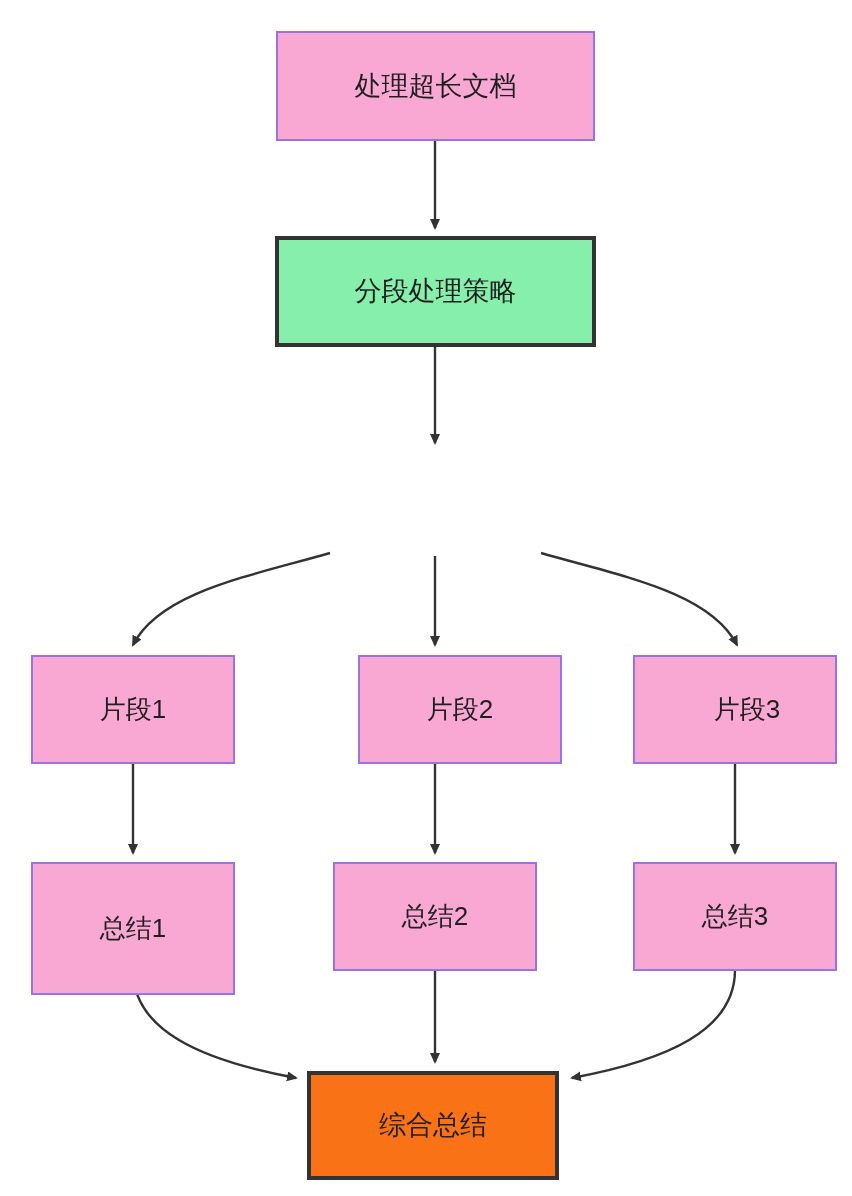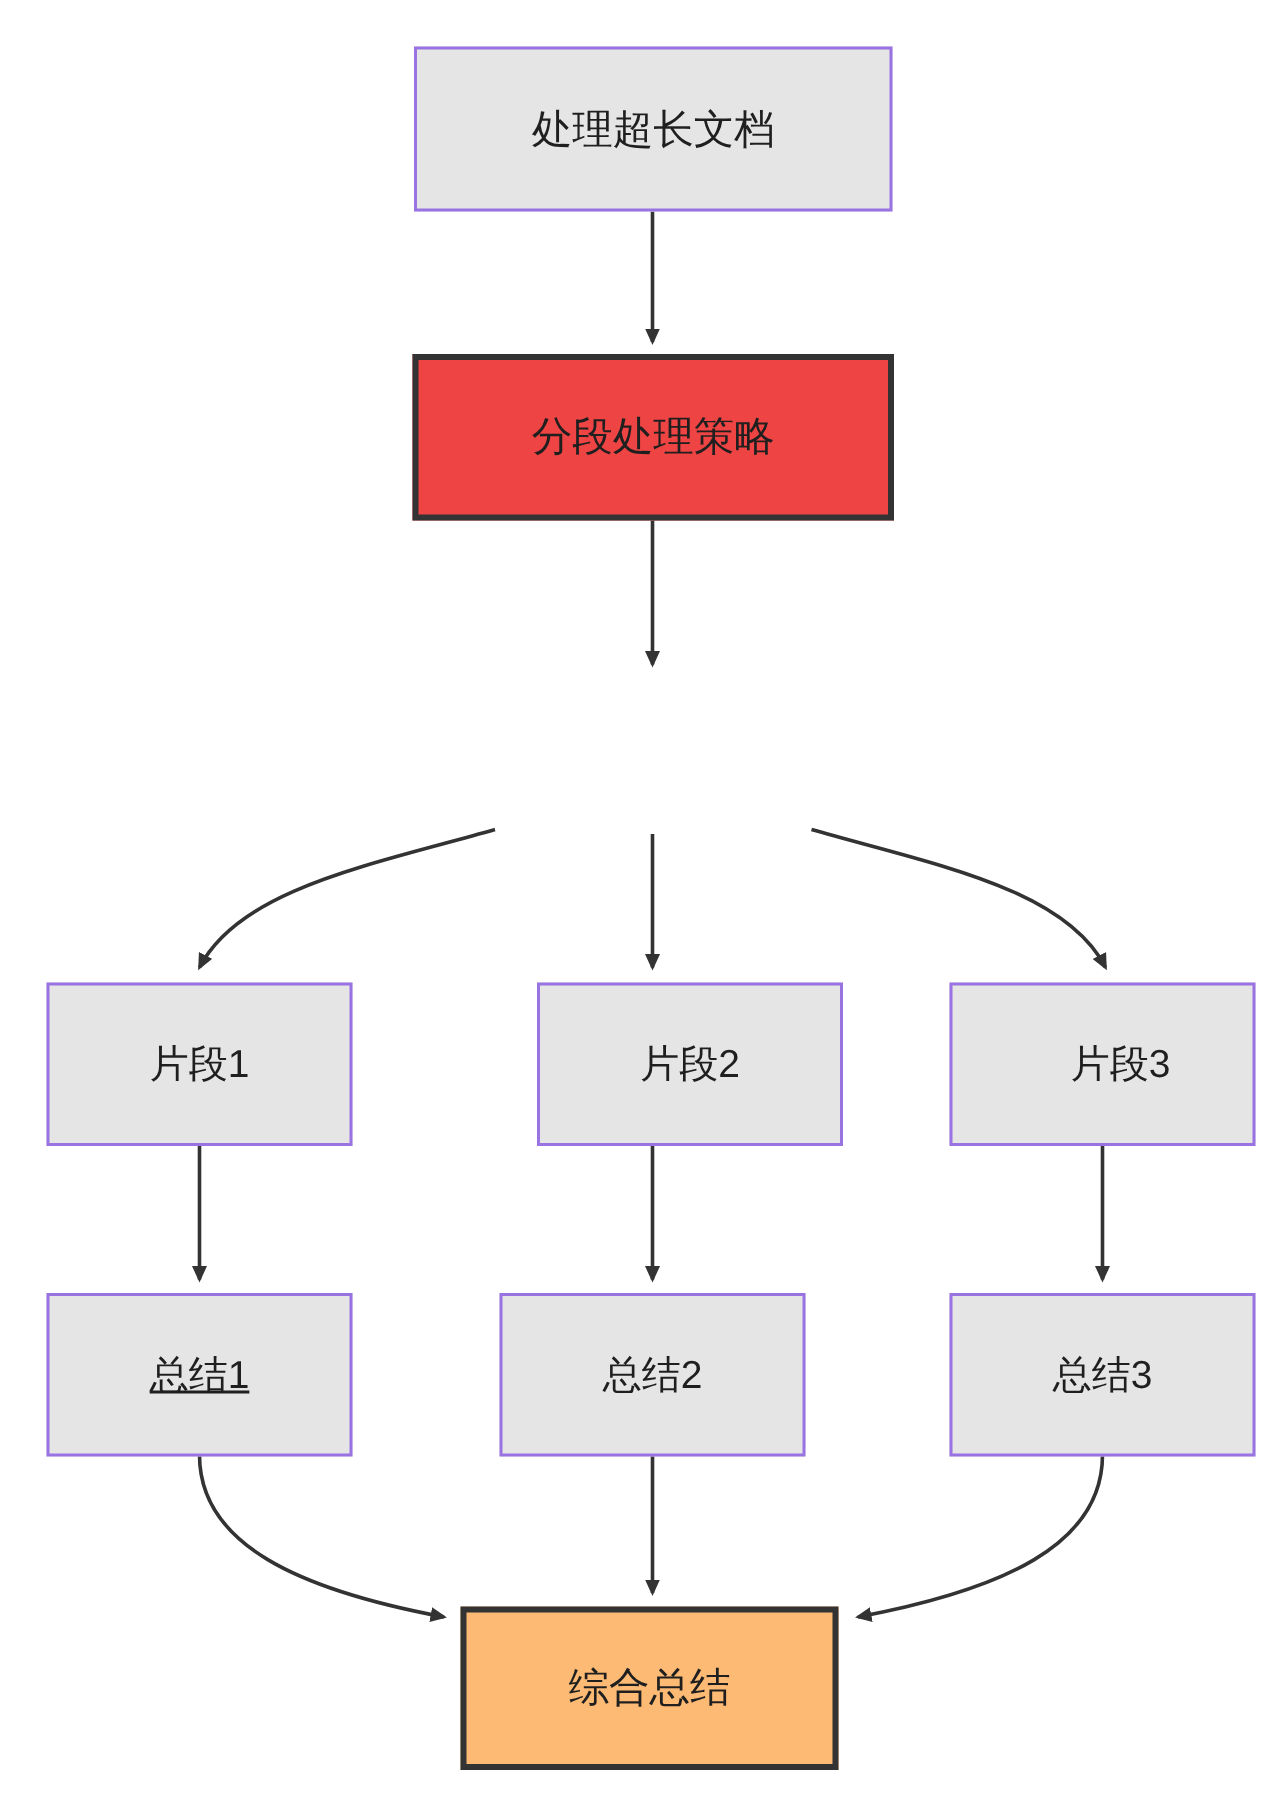--- a/index.html
+++ b/index.html
@@ -38,33 +38,33 @@
     line-height: 1.2;
     color: #1f1f1f;
     z-index: 2;
   }
   .node-label {
     display: block;
     white-space: nowrap;
   }
   
   .n-default {
-    background: #e5e5e5;
+    background: #f9a8d4;
     border: 2px solid #9a73e3;
     font-size: 27px;
   }
   
   .n-strategy {
-    background: #ef4444;
+    background: #86efac;
     border: 4px solid #333333;
     font-size: 27px;
   }
   
   .n-final {
-    background: #fdba74;
+    background: #f97316;
     border: 4px solid #333333;
     font-size: 27px;
   }
   .n-small {
     font-size: 26px;
   }
 </style>
 </head>
 <body>
 
@@ -114,21 +114,21 @@
   </div>
 
   <div class="node n-default n-small" style="left:333px; top:655px; width:204px; height:109px;margin-left:25px;">
     <span class="node-label">片段2</span>
   </div>
 
   <div class="node n-default n-small" style="left:633px; top:655px; width:204px; height:109px;padding-left:24px;">
     <span class="node-label">片段3</span>
   </div>
 
-  <div class="node n-default n-small" style="left:31px; top:862px; width:204px; height:109px;text-decoration:underline;">
+  <div class="node n-default n-small" style="left:31px; top:862px; width:204px; height:133px;">
     <span class="node-label">总结1</span>
   </div>
 
   <div class="node n-default n-small" style="left:333px; top:862px; width:204px; height:109px;">
     <span class="node-label">总结2</span>
   </div>
 
   <div class="node n-default n-small" style="left:633px; top:862px; width:204px; height:109px;">
     <span class="node-label">总结3</span>
   </div>

